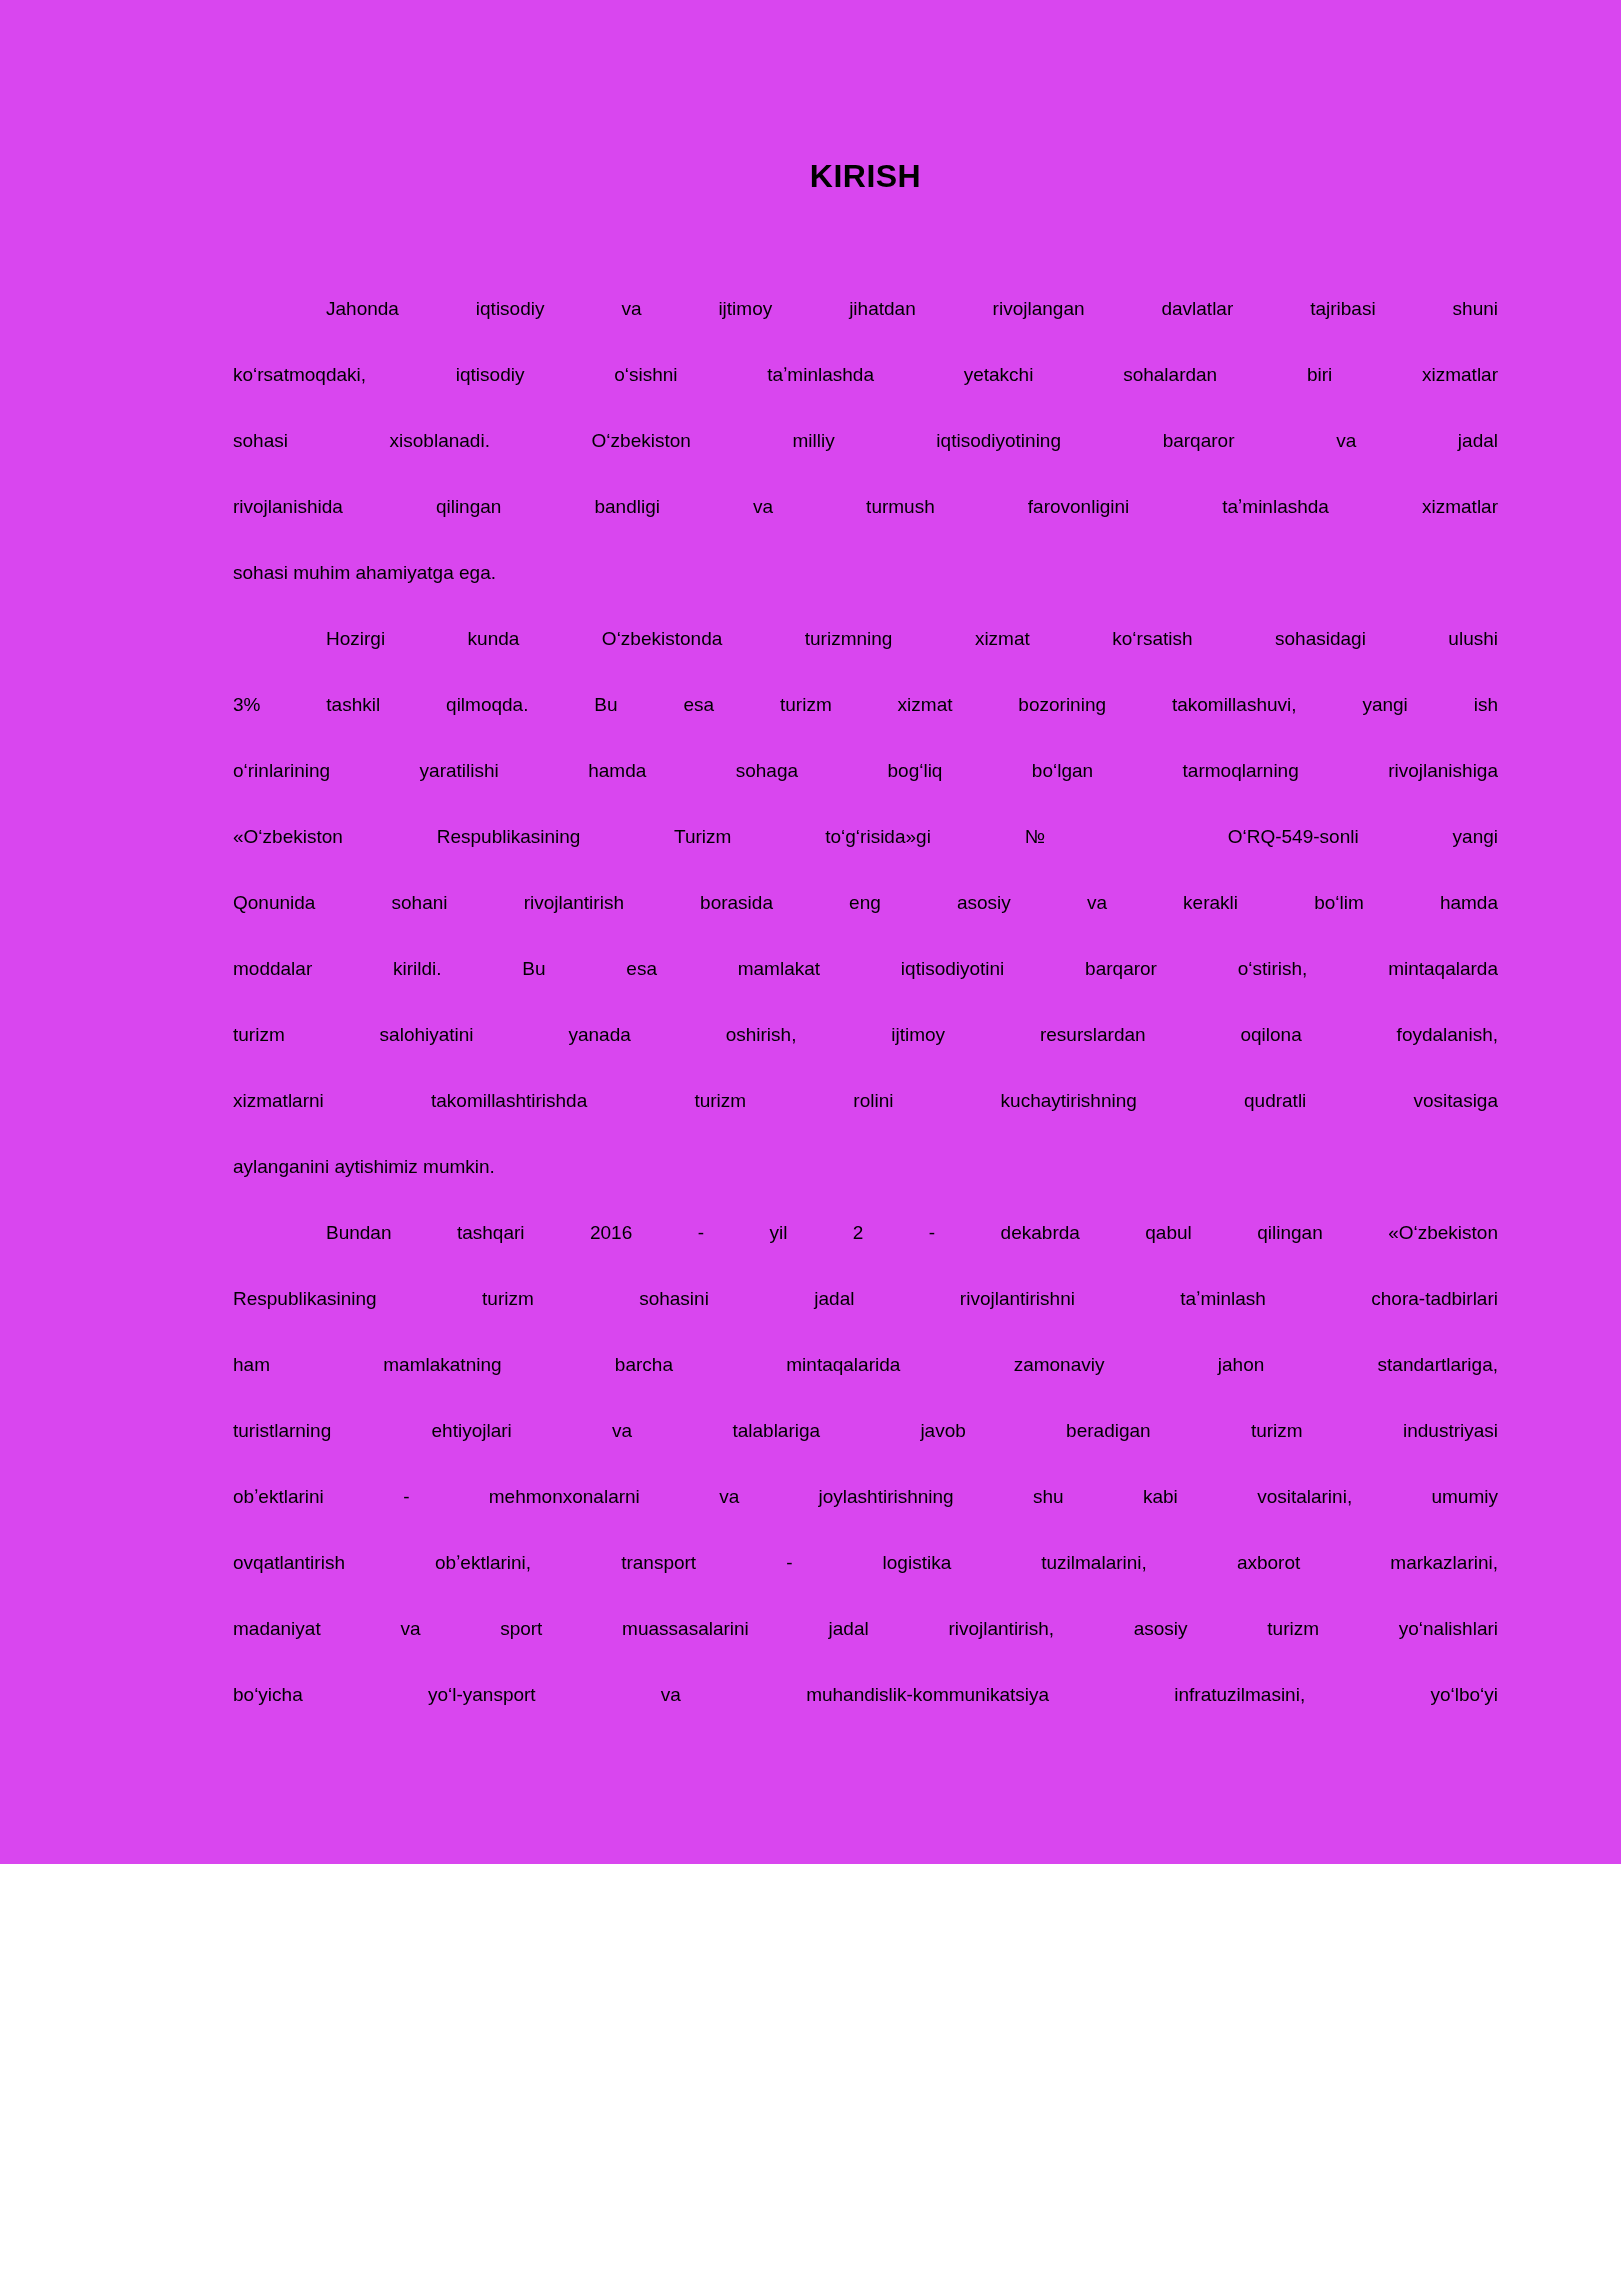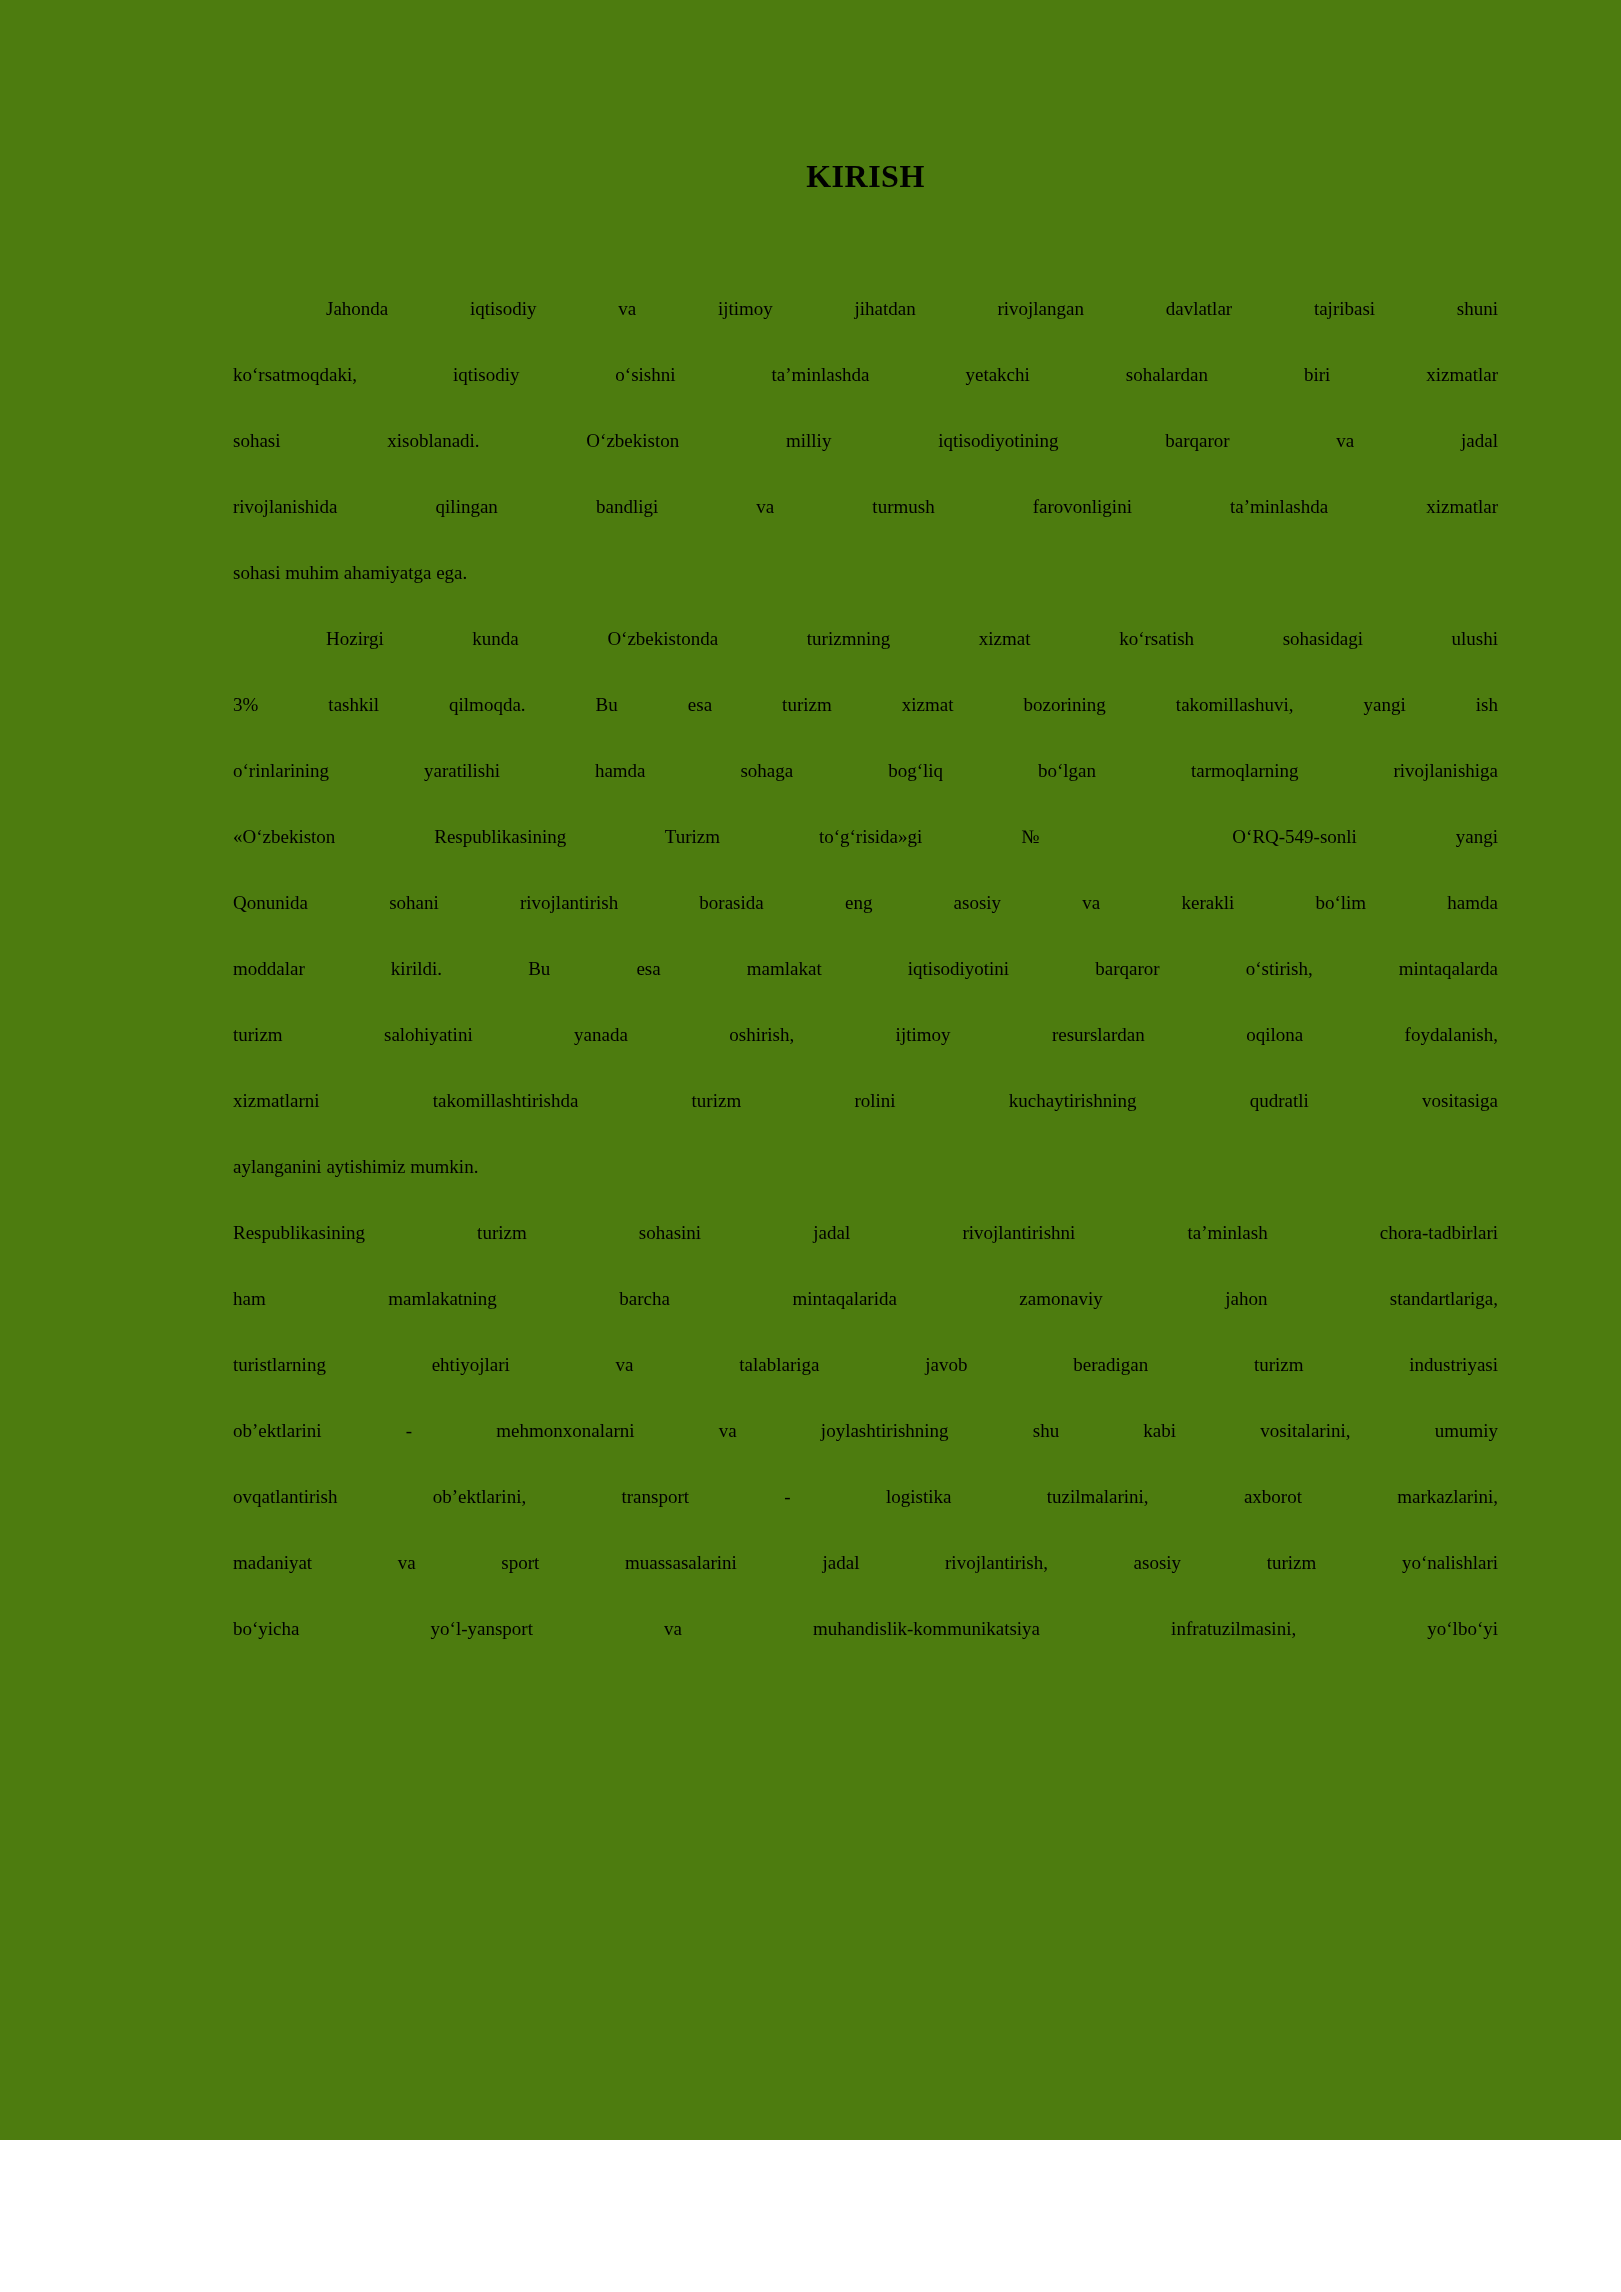--- a/index.html
+++ b/index.html
@@ -3,24 +3,24 @@
 <meta charset="utf-8">
 <style>
   html, body {
     margin: 0;
     padding: 0;
     background: #ffffff;
   }
   .page {
     position: relative;
     width: 1621px;
-    height: 2140px;
-    background: #4d7c0f;
+    height: 1864px;
+    background: #d946ef;
     color: #000000;
-    font-family: Liberation Serif, serif;
+    font-family: Liberation Sans, sans-serif;
     overflow: hidden;
   }
   .content {
     position: absolute;
     left: 233px;
     top: 0;
     width: 1265px;
   }
   .doc-title {
     margin: 0 0 83px 0;
@@ -81,20 +81,21 @@
       <div class="line">oʻrinlarining yaratilishi hamda sohaga bogʻliq boʻlgan tarmoqlarning rivojlanishiga</div>
       <div class="line">«Oʻzbekiston Respublikasining Turizm toʻgʻrisida»gi № OʻRQ-549-sonli yangi</div>
       <div class="line">Qonunida sohani rivojlantirish borasida eng asosiy va kerakli boʻlim hamda</div>
       <div class="line">moddalar kirildi.  Bu esa mamlakat iqtisodiyotini barqaror oʻstirish, mintaqalarda</div>
       <div class="line">turizm salohiyatini yanada oshirish, ijtimoy resurslardan oqilona foydalanish,</div>
       <div class="line">xizmatlarni takomillashtirishda turizm rolini kuchaytirishning qudratli vositasiga</div>
       <div class="line end">aylanganini aytishimiz mumkin.</div>
     </div>
 
     <div class="body-text">
+      <div class="line indent">Bundan tashqari 2016 - yil 2 - dekabrda qabul qilingan «Oʻzbekiston</div>
       <div class="line">Respublikasining turizm sohasini jadal rivojlantirishni taʼminlash chora-tadbirlari</div>
       <div class="line">ham mamlakatning barcha mintaqalarida zamonaviy jahon standartlariga,</div>
       <div class="line">turistlarning ehtiyojlari va talablariga javob beradigan turizm industriyasi</div>
       <div class="line">obʼektlarini - mehmonxonalarni va joylashtirishning shu kabi vositalarini, umumiy</div>
       <div class="line">ovqatlantirish obʼektlarini, transport - logistika tuzilmalarini, axborot markazlarini,</div>
       <div class="line">madaniyat va sport muassasalarini jadal rivojlantirish, asosiy turizm yoʻnalishlari</div>
       <div class="line">boʻyicha yoʻl-yansport va muhandislik-kommunikatsiya infratuzilmasini, yoʻlboʻyi</div>
     </div>
 
   </div>

